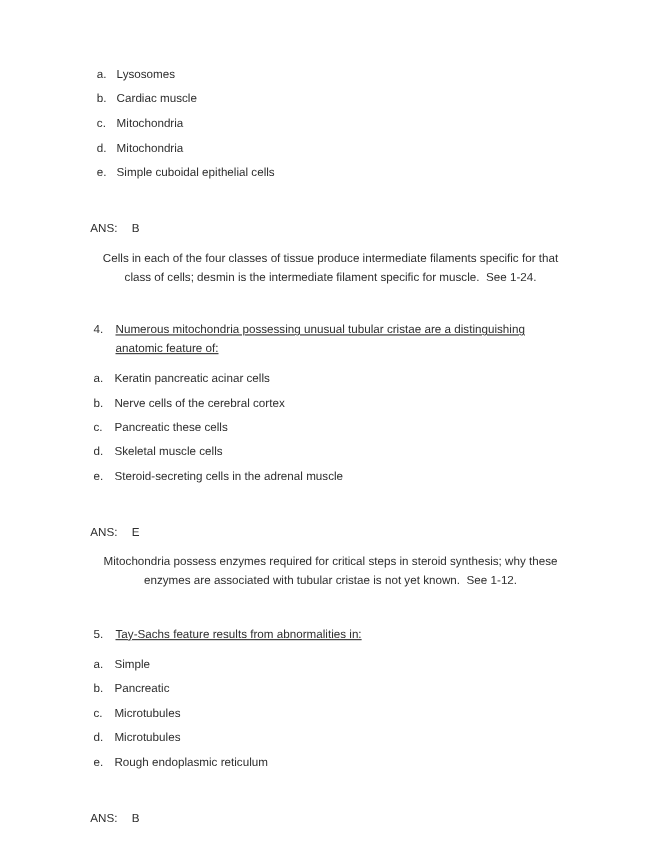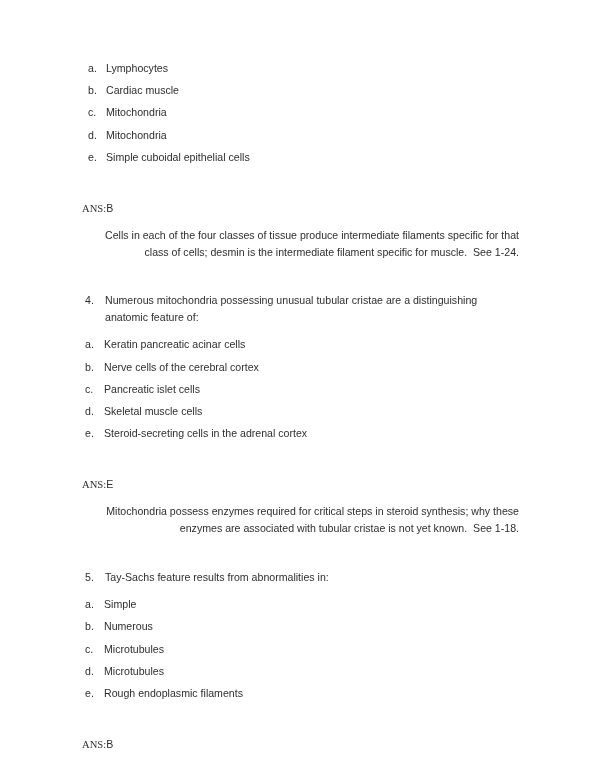--- a/index.html
+++ b/index.html
@@ -56,68 +56,69 @@
   }
 
   
   .ans-line {
     font-size: 10.6px;
     line-height: 13px;
     display: flex;
   }
   .ans-line .ans-label {
     flex: 0 0 auto;
-    font-family: Liberation Serif, serif;
+    margin-right: 13px;
   }
   .ans-line .ans-value {
     flex: 0 0 auto;
   }
 
   
   .rationale {
     font-size: 10.6px;
     line-height: 17.2px;
     width: 437px;
     white-space: pre-wrap;
-    text-align: right;
+    text-align: center;
   }
 
   
   .question {
     display: flex;
     align-items: flex-start;
     font-size: 10.6px;
     line-height: 16.5px;
     padding-left: 3px;
     width: 430px;
   }
   .question .qnum {
     flex: 0 0 auto;
     width: 20px;
   }
   .question .qtext {
     flex: 1 1 auto;
+    text-decoration: underline;
   }
 
   
   .sp-ans-before { height: 29px; }
   .sp-ans-after  { height: 12px; }
   .sp-q-before   { height: 31px; }
   .sp-q-after    { height: 13px; }
 </style>
 </head>
 <body>
 
 <div class="page">
   <div class="content">
 
     <div class="option-group indent-deep">
       <div class="option">
         <span class="letter">a.</span>
-        <span class="otext">Lymphocytes</span>
+        <span class="otext">Lysosomes</span>
       </div>
       <div class="option">
         <span class="letter">b.</span>
         <span class="otext">Cardiac muscle</span>
       </div>
       <div class="option">
         <span class="letter">c.</span>
         <span class="otext">Mitochondria</span>
       </div>
       <div class="option">
@@ -154,72 +155,72 @@
       <div class="option">
         <span class="letter">a.</span>
         <span class="otext">Keratin pancreatic acinar cells</span>
       </div>
       <div class="option">
         <span class="letter">b.</span>
         <span class="otext">Nerve cells of the cerebral cortex</span>
       </div>
       <div class="option">
         <span class="letter">c.</span>
-        <span class="otext">Pancreatic islet cells</span>
+        <span class="otext">Pancreatic these cells</span>
       </div>
       <div class="option">
         <span class="letter">d.</span>
         <span class="otext">Skeletal muscle cells</span>
       </div>
       <div class="option">
         <span class="letter">e.</span>
-        <span class="otext">Steroid-secreting cells in the adrenal cortex</span>
+        <span class="otext">Steroid-secreting cells in the adrenal muscle</span>
       </div>
     </div>
 
     <div class="sp-ans-before"></div>
 
     <div class="ans-line">
       <span class="ans-label">ANS:</span>
       <span class="ans-value">E</span>
     </div>
 
     <div class="sp-ans-after"></div>
 
-    <div class="rationale">Mitochondria possess enzymes required for critical steps in steroid synthesis; why these enzymes are associated with tubular cristae is not yet known.  See 1-18.</div>
+    <div class="rationale">Mitochondria possess enzymes required for critical steps in steroid synthesis; why these enzymes are associated with tubular cristae is not yet known.  See 1-12.</div>
 
     <div class="sp-q-before"></div>
 
     <div class="question">
       <span class="qnum">5.</span>
       <span class="qtext">Tay-Sachs feature results from abnormalities in:</span>
     </div>
 
     <div class="sp-q-after"></div>
 
     <div class="option-group indent-shallow">
       <div class="option">
         <span class="letter">a.</span>
         <span class="otext">Simple</span>
       </div>
       <div class="option">
         <span class="letter">b.</span>
-        <span class="otext">Numerous</span>
+        <span class="otext">Pancreatic</span>
       </div>
       <div class="option">
         <span class="letter">c.</span>
         <span class="otext">Microtubules</span>
       </div>
       <div class="option">
         <span class="letter">d.</span>
         <span class="otext">Microtubules</span>
       </div>
       <div class="option">
         <span class="letter">e.</span>
-        <span class="otext">Rough endoplasmic filaments</span>
+        <span class="otext">Rough endoplasmic reticulum</span>
       </div>
     </div>
 
     <div class="sp-ans-before"></div>
 
     <div class="ans-line">
       <span class="ans-label">ANS:</span>
       <span class="ans-value">B</span>
     </div>
 

